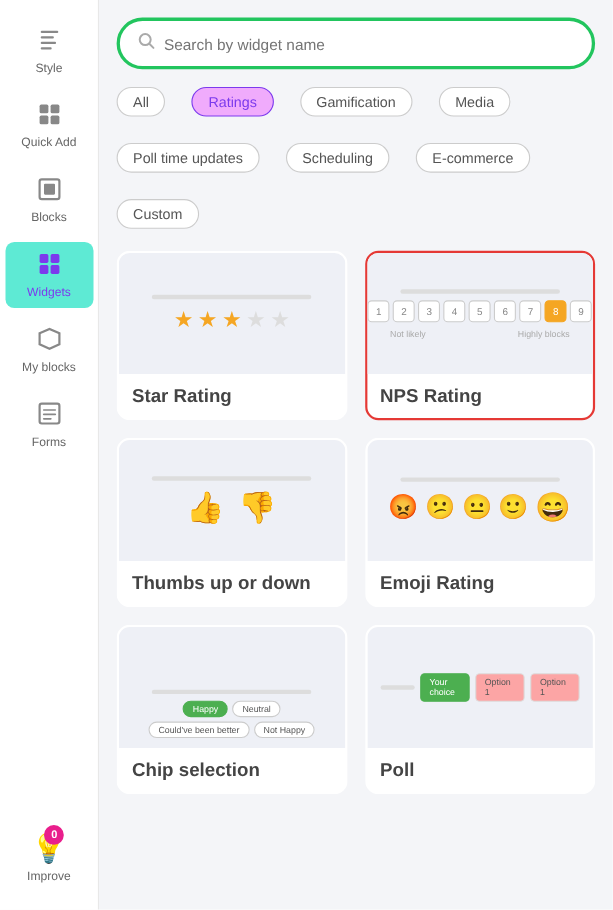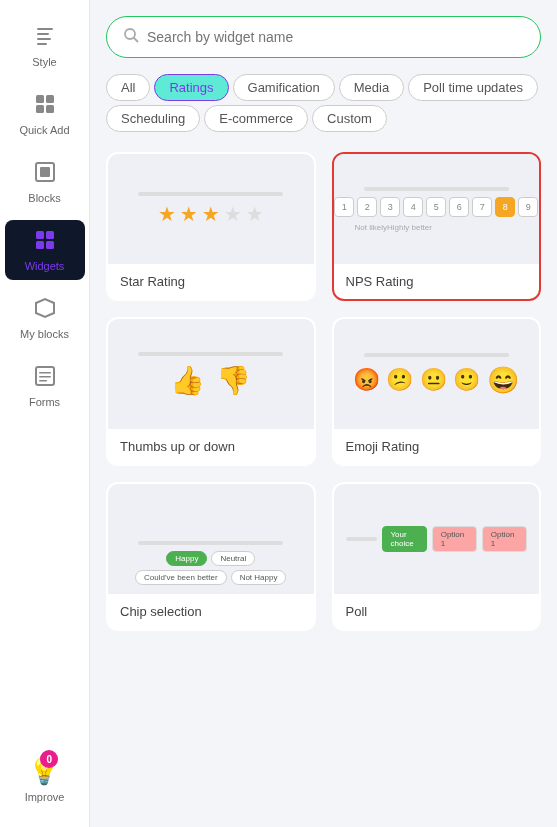--- a/index.html
+++ b/index.html
@@ -30,21 +30,21 @@
       align-items: center;
       gap: 4px;
       padding: 8px 12px;
       border-radius: 8px;
       cursor: pointer;
       width: 80px;
       color: #666;
     }
     .sidebar-item.active {
       color: #7c3aed;
-      background: #0f172a;
+      background: #5eead4;
     }
     .sidebar-item .icon {
       font-size: 22px;
       line-height: 1;
     }
     .sidebar-item .label {
       font-size: 11px;
       text-align: center;
       font-weight: 500;
     }
@@ -90,21 +90,21 @@
       flex: 1;
       background: #f4f5f8;
       padding: 16px;
       overflow-y: auto;
       height: 827px;
     }
 
     
     .search-bar {
       background: #fff;
-      border: 1px solid #22c55e;
+      border: 3px solid #22c55e;
       border-radius: 24px;
       display: flex;
       align-items: center;
       padding: 10px 16px;
       gap: 8px;
       margin-bottom: 16px;
     }
     .search-bar .search-icon {
       color: #aaa;
       font-size: 16px;
@@ -115,37 +115,37 @@
       background: transparent;
       font-size: 14px;
       color: #aaa;
       flex: 1;
     }
 
     
     .filter-chips {
       display: flex;
       flex-wrap: wrap;
-      gap: 4px;
+      gap: 24px;
       margin-bottom: 20px;
     }
     .chip {
       border: 1.5px solid #ccc;
       border-radius: 20px;
       padding: 5px 14px;
       font-size: 13px;
       color: #555;
       cursor: pointer;
       background: #fff;
       white-space: nowrap;
     }
     .chip.active {
       border-color: #7c3aed;
       color: #7c3aed;
-      background: #5eead4;
+      background: #f0abfc;
     }
 
     
     .widget-grid {
       display: grid;
       grid-template-columns: 1fr 1fr;
       gap: 16px;
     }
 
     .widget-card {
@@ -164,23 +164,23 @@
       background: #eef0f6;
       height: 110px;
       display: flex;
       align-items: center;
       justify-content: center;
       padding: 12px;
     }
 
     .widget-label {
       padding: 10px 12px;
-      font-size: 13px;
+      font-size: 17px;
       color: #444;
-      font-weight: 400;
+      font-weight: 700;
     }
 
     
     .star-preview {
       display: flex;
       flex-direction: column;
       align-items: center;
       gap: 6px;
       width: 100%;
     }
@@ -229,20 +229,21 @@
       color: #888;
       background: #fff;
     }
     .nps-num.selected-nps {
       background: #f5a623;
       border-color: #f5a623;
       color: #fff;
     }
     .nps-labels {
       display: flex;
+      justify-content: space-between;
       width: 90%;
       font-size: 8px;
       color: #aaa;
     }
 
     
     .thumbs-preview {
       display: flex;
       flex-direction: column;
       align-items: center;
@@ -481,21 +482,21 @@
             <div class="nps-num">4</div>
             <div class="nps-num">5</div>
             <div class="nps-num">6</div>
             <div class="nps-num">7</div>
             <div class="nps-num selected-nps">8</div>
             <div class="nps-num">9</div>
 
           </div>
           <div class="nps-labels">
             <span>Not likely</span>
-            <span>Highly better</span>
+            <span>Highly blocks</span>
           </div>
         </div>
       </div>
       <div class="widget-label">NPS Rating</div>
     </div>
 
     <div class="widget-card">
       <div class="widget-preview">
         <div class="thumbs-preview">
           <div class="bar"></div>

